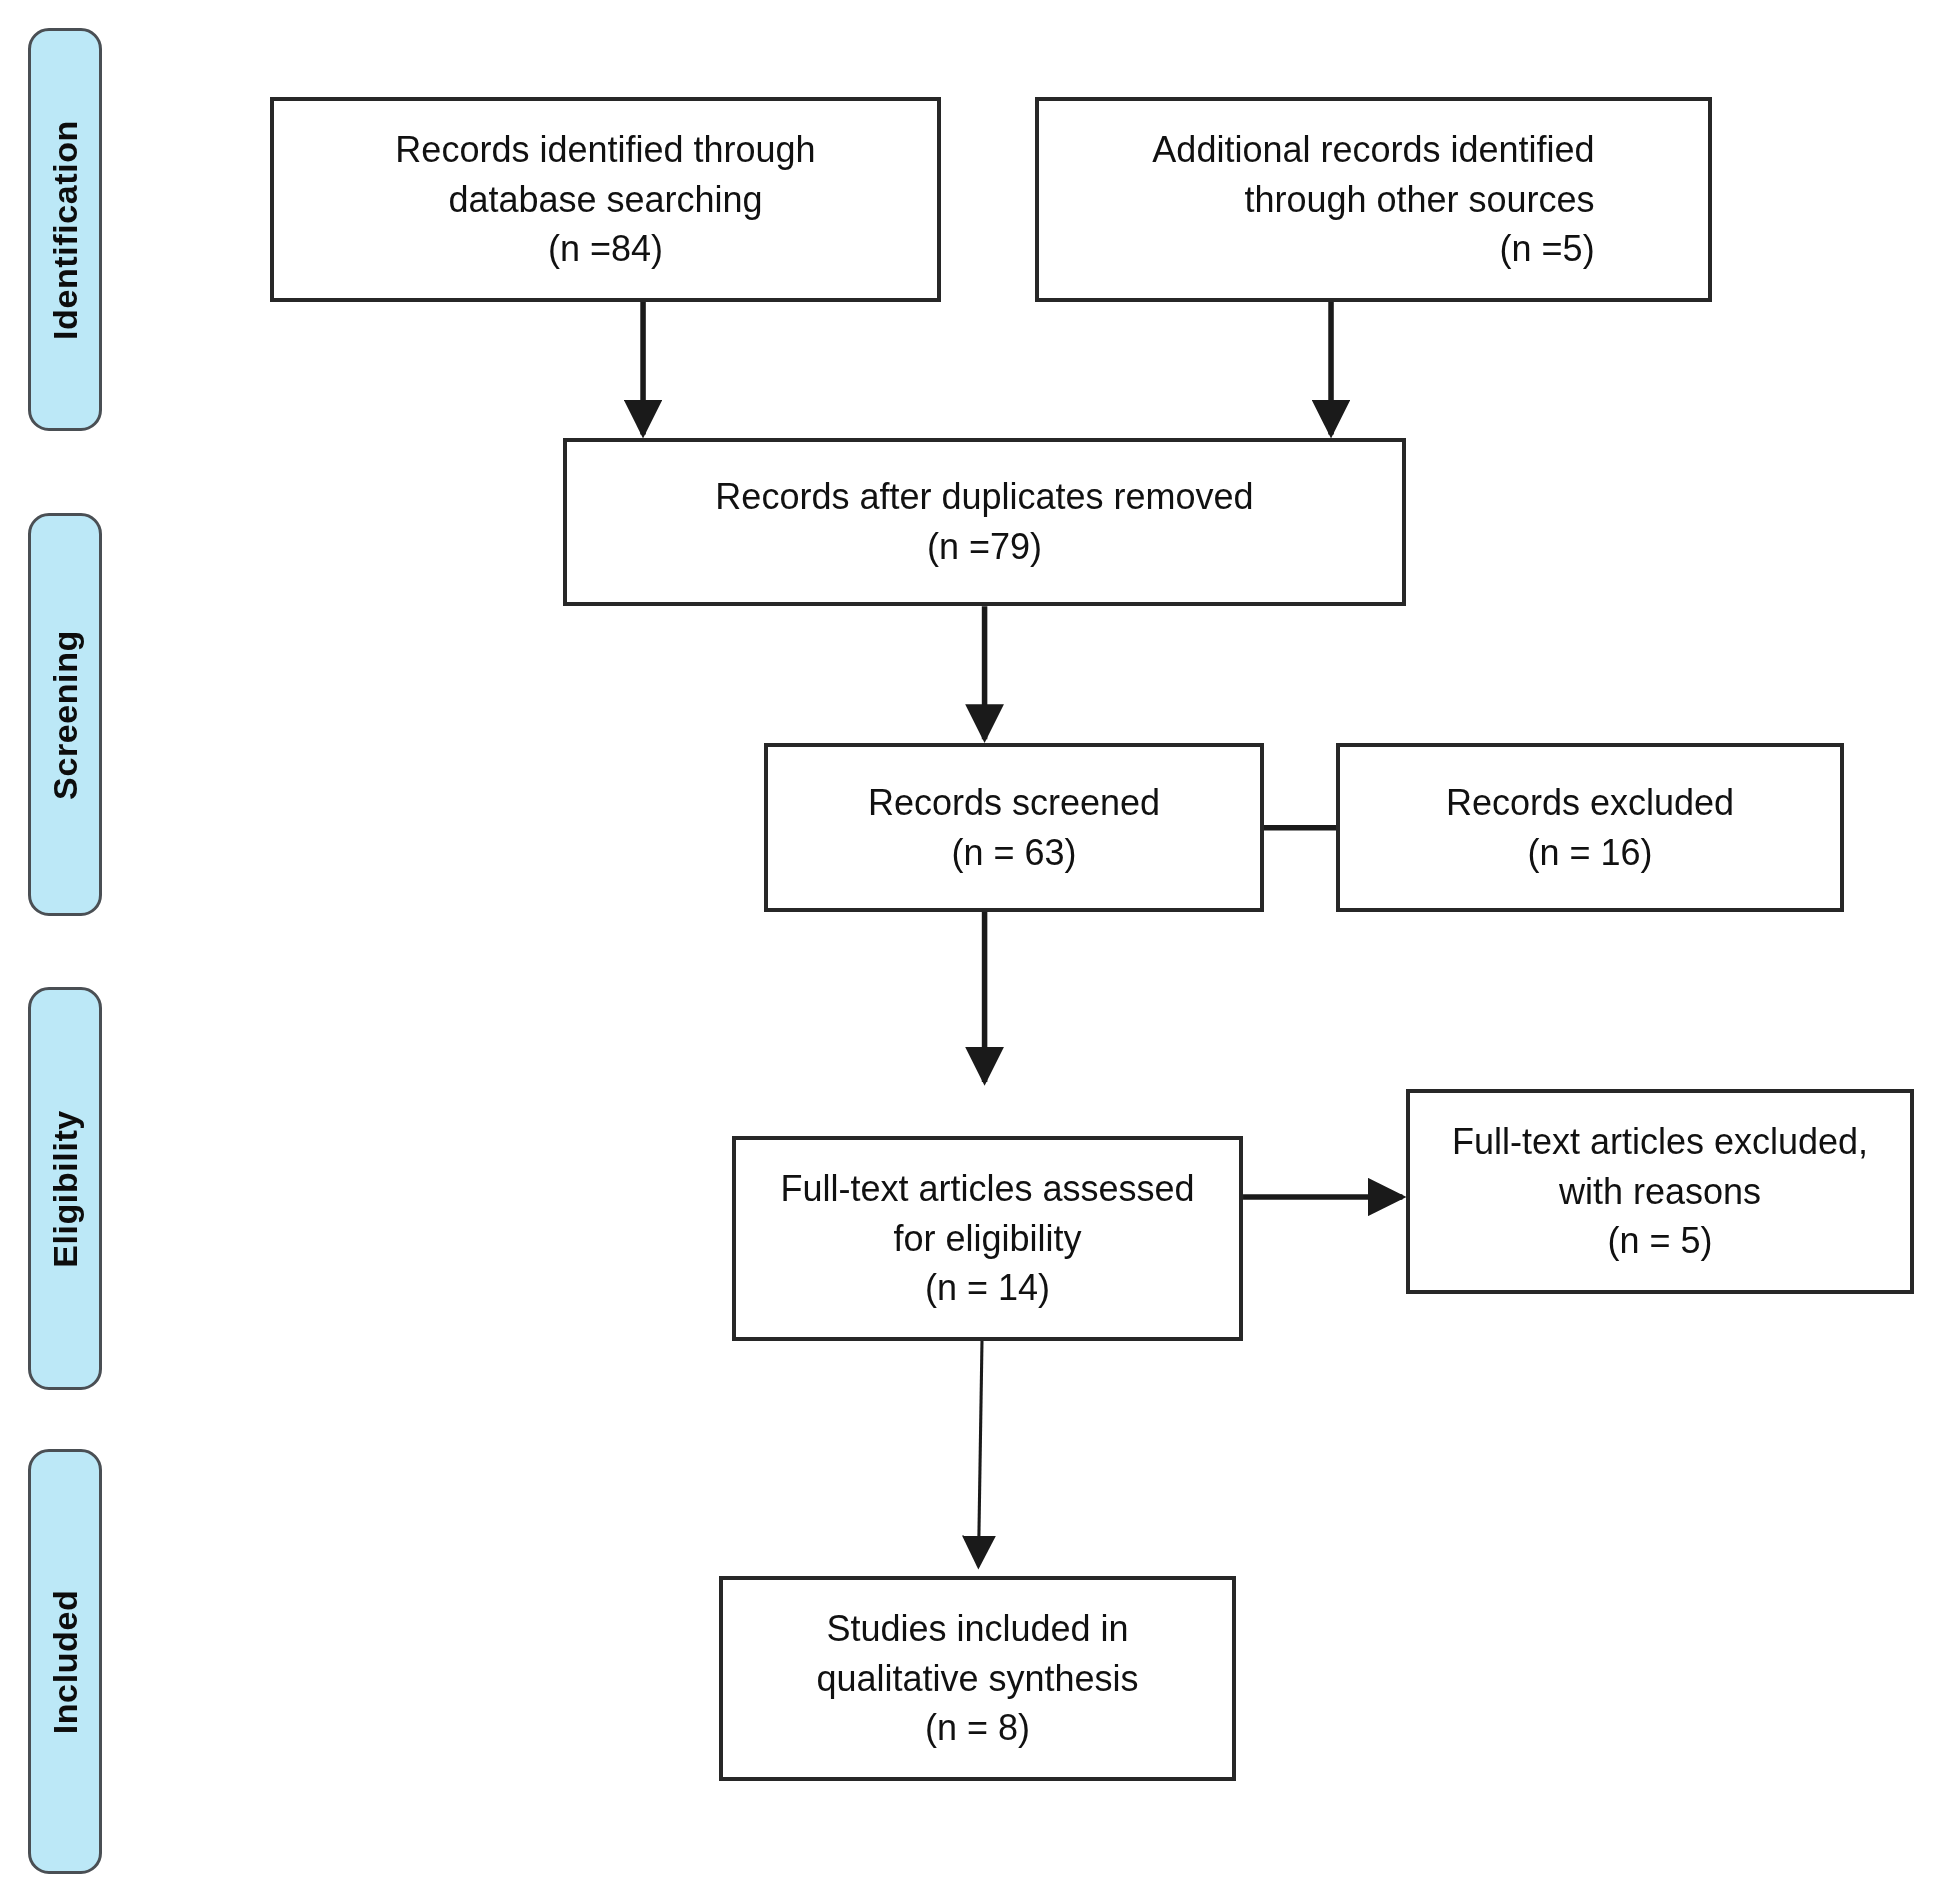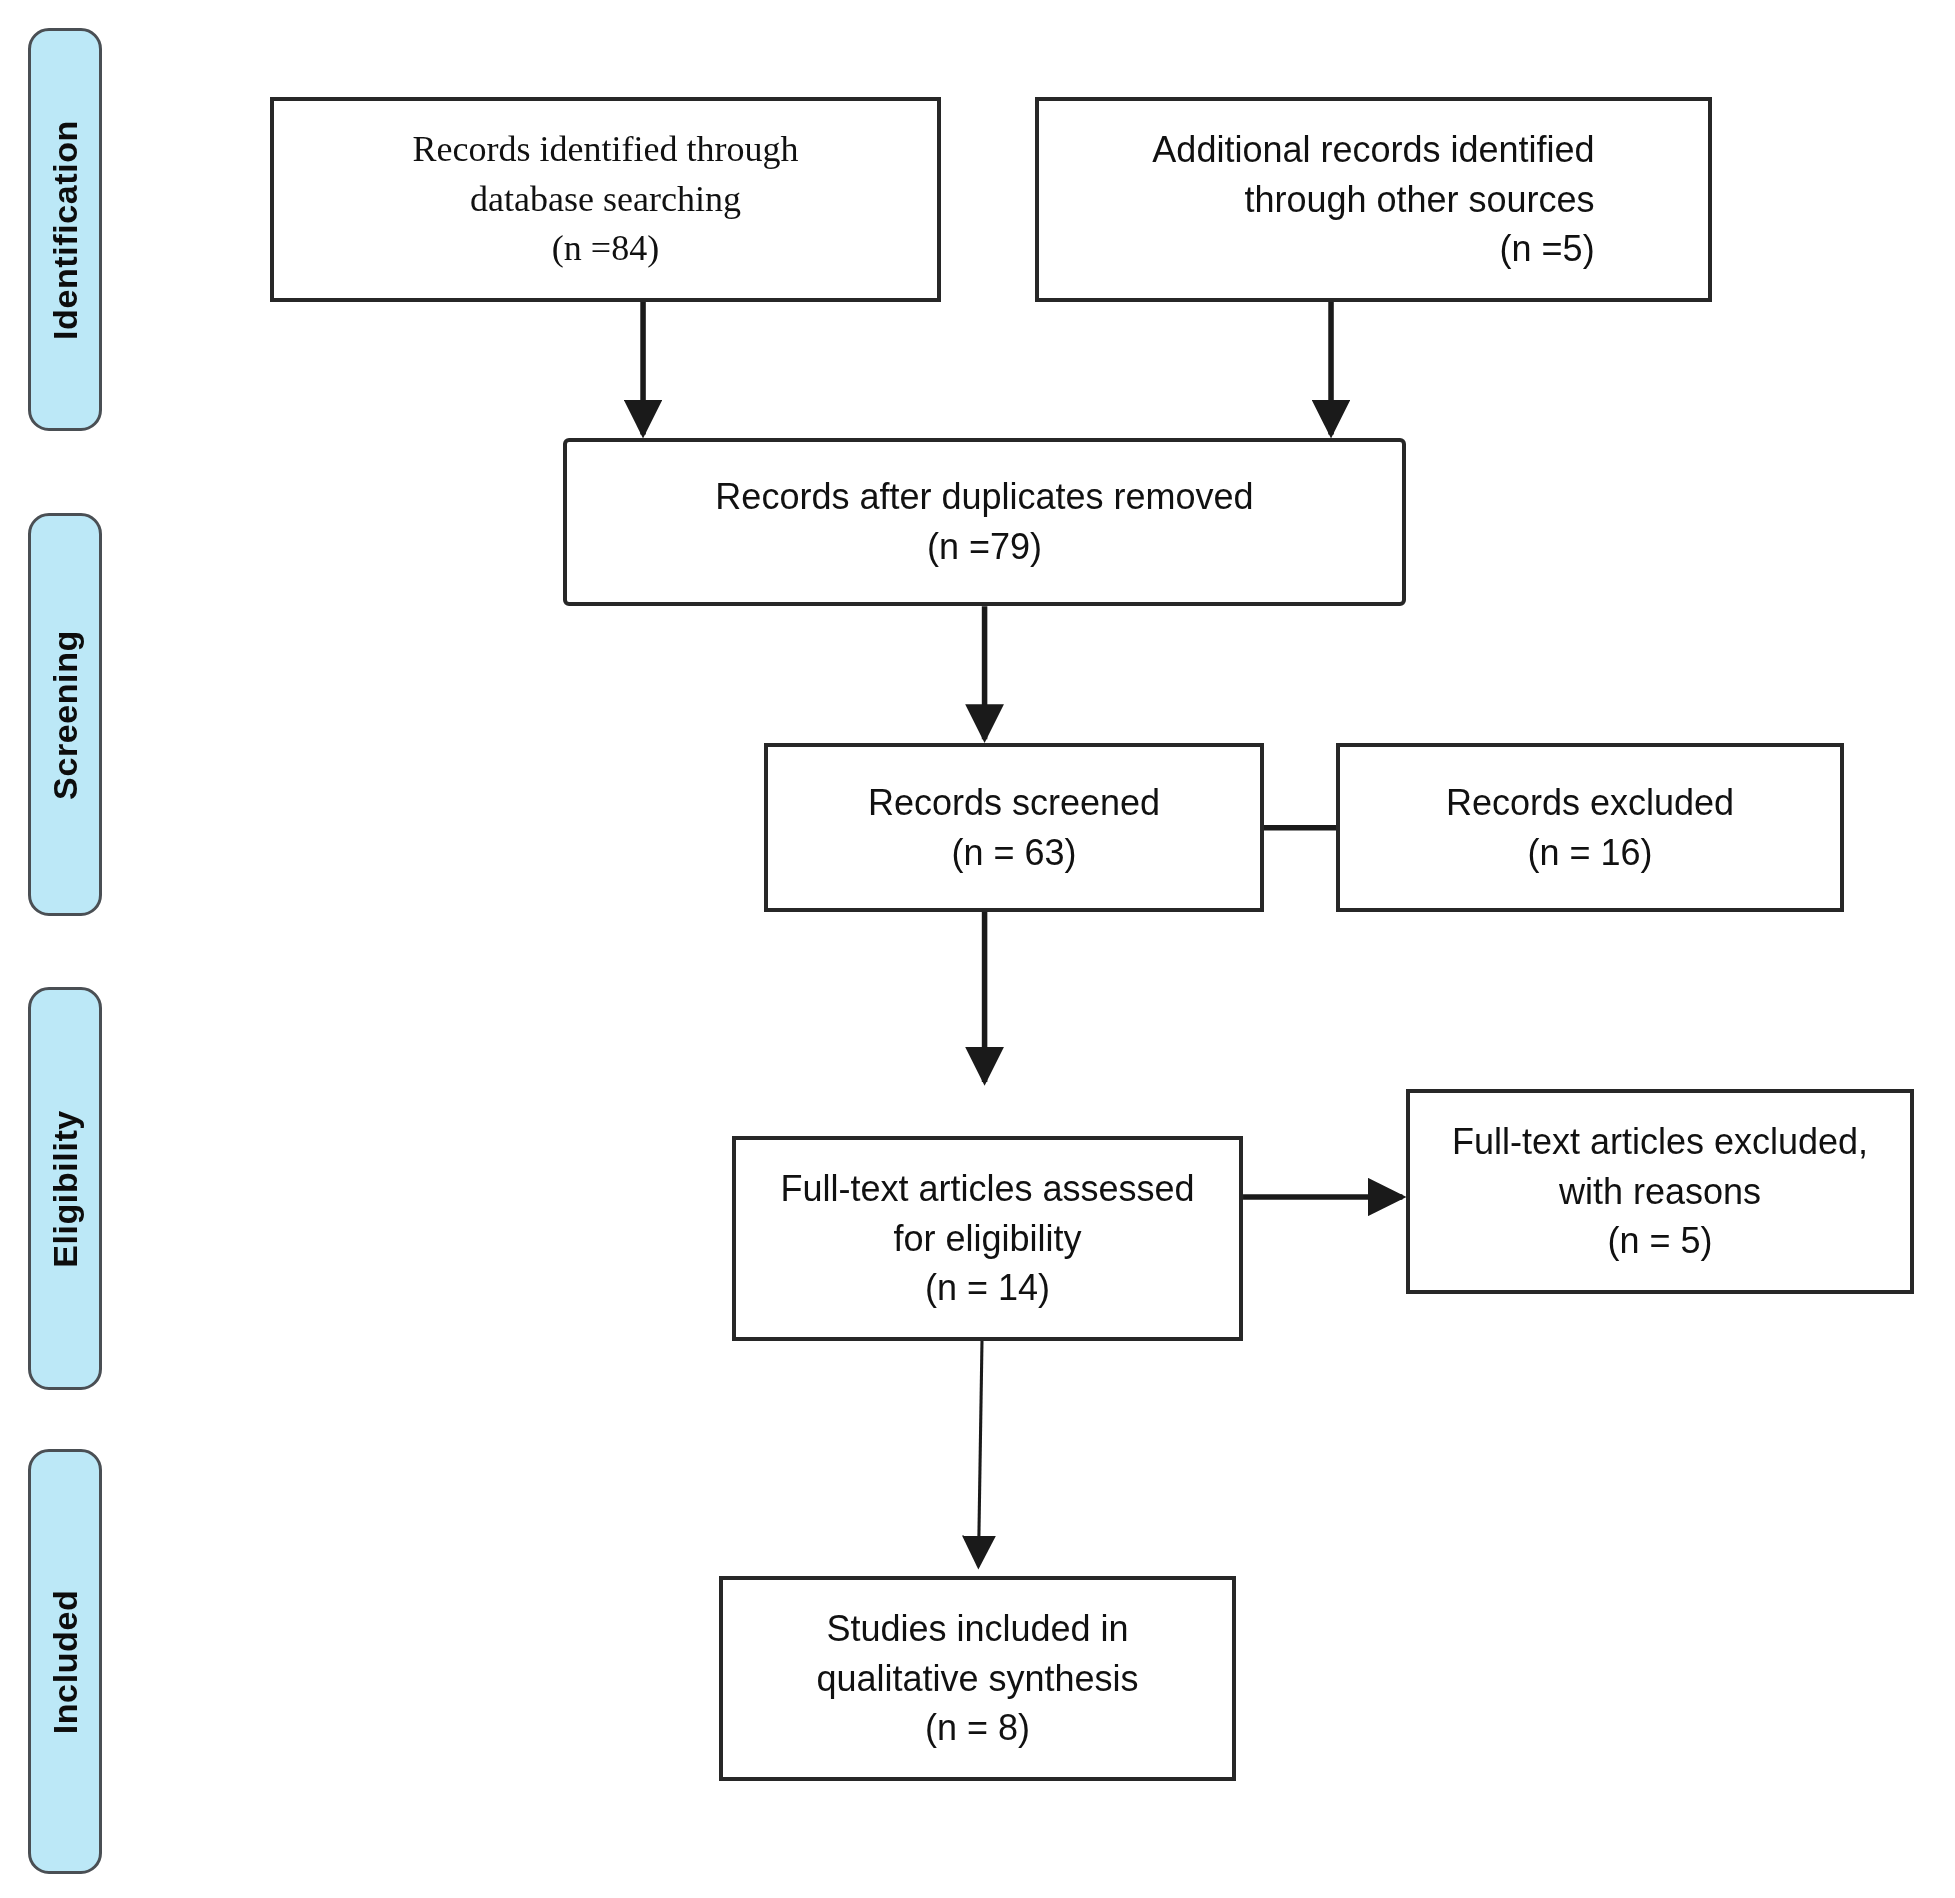--- a/index.html
+++ b/index.html
@@ -105,33 +105,33 @@
 
     <line x1="2002" y1="1345" x2="2279" y2="1345" stroke="#1a1a1a" stroke-width="9" marker-end="url(#arrowhead)"></line>
 
     <line x1="1600" y1="1482" x2="1600" y2="1758" stroke="#1a1a1a" stroke-width="9" marker-end="url(#arrowhead)"></line>
 
     <line x1="2020" y1="1945" x2="2279" y2="1945" stroke="#1a1a1a" stroke-width="9" marker-end="url(#arrowhead)"></line>
 
     <line x1="1597" y1="2103" x2="1590" y2="2545" stroke="#1a1a1a" stroke-width="5" marker-end="url(#arrowhead-thin)"></line>
   </svg>
 
-  <div class="flow-box" style="left:270px; top:97px; width:671px; height:205px;font-family:Liberation Serif, serif;">
+  <div class="flow-box" style="left:270px; top:97px; width:671px; height:205px;">
     <span class="box-text">Records identified through
 database searching
 (n =84)</span>
   </div>
 
   <div class="flow-box" style="left:1035px; top:97px; width:677px; height:205px;text-align:right;">
     <span class="box-text">Additional records identified
 through other sources
 (n =5)</span>
   </div>
 
-  <div class="flow-box" style="left:563px; top:438px; width:843px; height:168px;border-radius:6px;">
+  <div class="flow-box" style="left:563px; top:438px; width:843px; height:168px;">
     <span class="box-text">Records after duplicates removed
 (n =79)</span>
   </div>
 
   <div class="flow-box" style="left:764px; top:743px; width:500px; height:169px;">
     <span class="box-text">Records screened
 (n = 63)</span>
   </div>
 
   <div class="flow-box" style="left:1336px; top:743px; width:508px; height:169px;">

